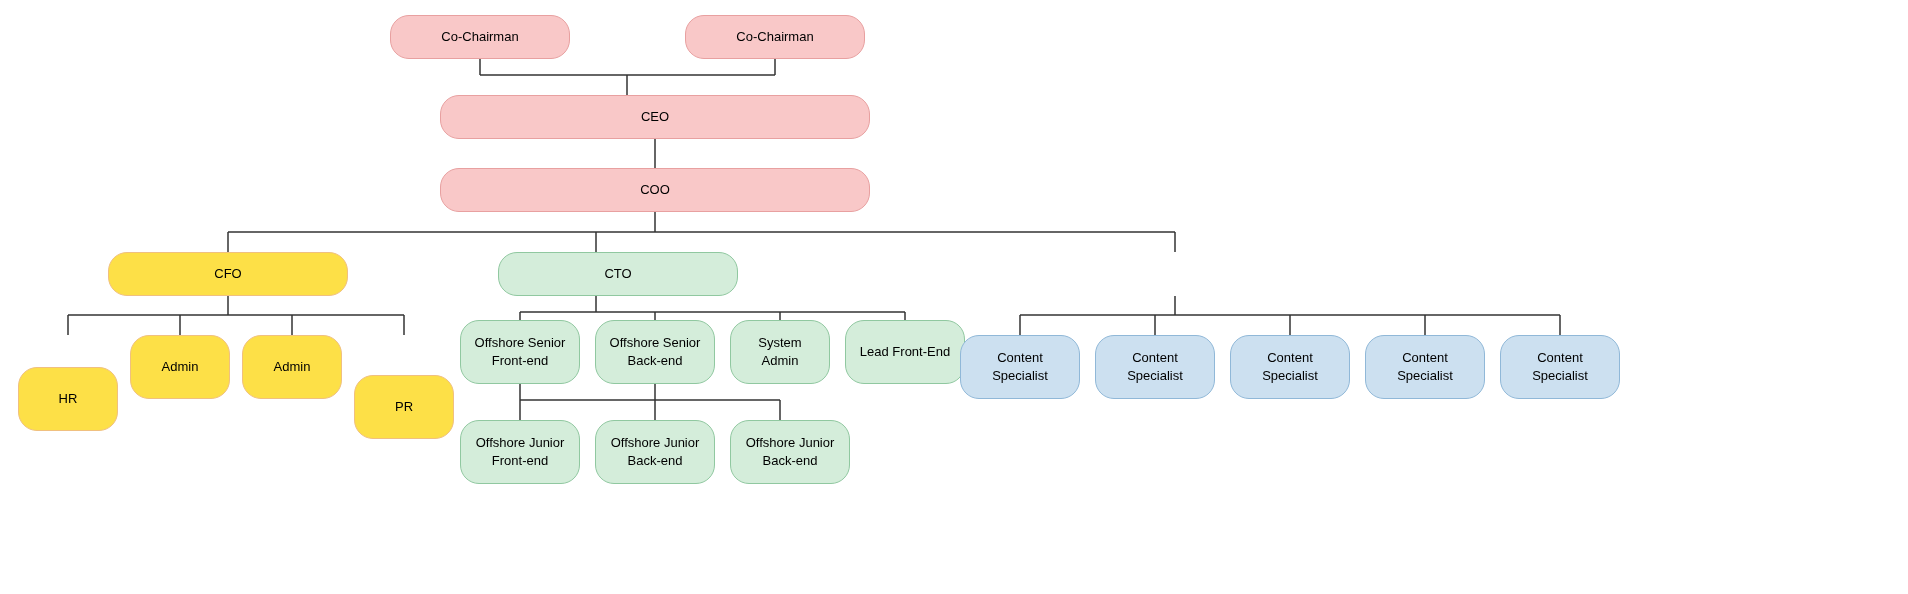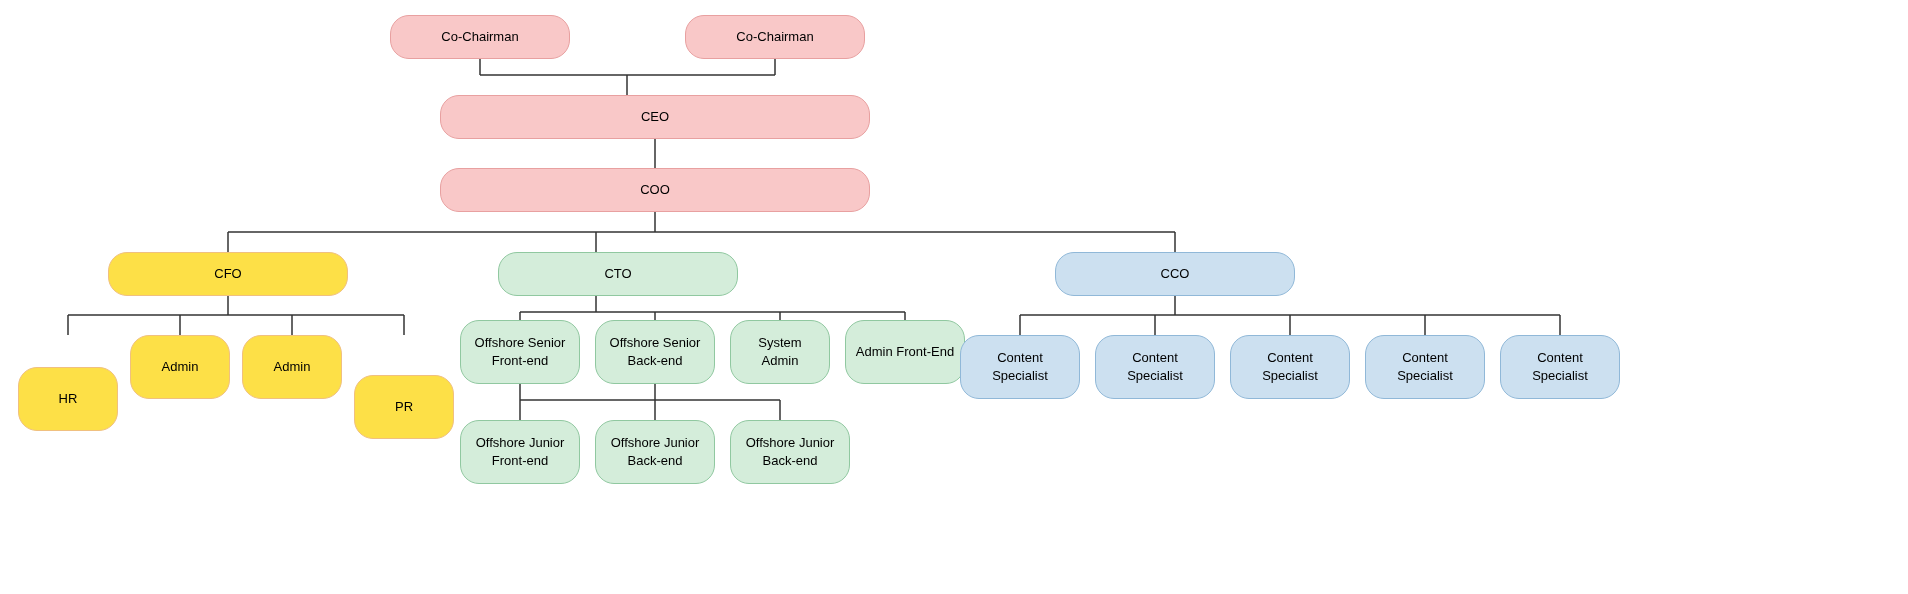--- a/index.html
+++ b/index.html
@@ -108,32 +108,31 @@
     <line x1="1425" y1="315" x2="1425" y2="335"></line>
     <line x1="1560" y1="315" x2="1560" y2="335"></line>
   </svg>
 
 <div class="node node-pink" style="left: 390px; top: 15px; width: 180px; height: 44px; line-height: 1.4; white-space: pre-line;">Co-Chairman</div>
     <div class="node node-pink" style="left: 685px; top: 15px; width: 180px; height: 44px; line-height: 1.4; white-space: pre-line;">Co-Chairman</div>
     <div class="node node-pink" style="left: 440px; top: 95px; width: 430px; height: 44px; line-height: 1.4; white-space: pre-line; text-align: center;">CEO</div>
     <div class="node node-pink" style="left: 440px; top: 168px; width: 430px; height: 44px; line-height: 1.4; white-space: pre-line;">COO</div>
     <div class="node node-orange" style="left: 108px; top: 252px; width: 240px; height: 44px; line-height: 1.4; white-space: pre-line;">CFO</div>
     <div class="node node-green" style="left: 476px; top: 252px; width: 240px; height: 44px; line-height: 1.4; white-space: pre-line; margin-left: 22px;">CTO</div>
-    <div class="node node-blue" style="left: 1055px; top: 252px; width: 240px; height: 44px; line-height: 1.4; white-space: pre-line;">CCO</div>
     <div class="node node-orange" style="left: 18px; top: 335px; width: 100px; height: 64px; line-height: 1.4; white-space: pre-line; margin-top: 32px;">HR</div>
     <div class="node node-orange" style="left: 130px; top: 335px; width: 100px; height: 64px; line-height: 1.4; white-space: pre-line;">Admin</div>
     <div class="node node-orange" style="left: 242px; top: 335px; width: 100px; height: 64px; line-height: 1.4; white-space: pre-line;">Admin</div>
     <div class="node node-orange" style="left: 354px; top: 335px; width: 100px; height: 64px; line-height: 1.4; white-space: pre-line; margin-top: 40px;">PR</div>
     <div class="node node-green" style="left: 460px; top: 320px; width: 120px; height: 64px; line-height: 1.4; white-space: pre-line;">Offshore Senior
 Front-end</div>
     <div class="node node-green" style="left: 595px; top: 320px; width: 120px; height: 64px; line-height: 1.4; white-space: pre-line;">Offshore Senior
 Back-end</div>
     <div class="node node-green" style="left: 730px; top: 320px; width: 100px; height: 64px; line-height: 1.4; white-space: pre-line;">System
 Admin</div>
-    <div class="node node-green" style="left: 845px; top: 320px; width: 120px; height: 64px; line-height: 1.4; white-space: pre-line;">Admin Front-End</div>
+    <div class="node node-green" style="left: 845px; top: 320px; width: 120px; height: 64px; line-height: 1.4; white-space: pre-line;">Lead Front-End</div>
     <div class="node node-green" style="left: 460px; top: 420px; width: 120px; height: 64px; line-height: 1.4; white-space: pre-line;">Offshore Junior
 Front-end</div>
     <div class="node node-green" style="left: 595px; top: 420px; width: 120px; height: 64px; line-height: 1.4; white-space: pre-line;">Offshore Junior
 Back-end</div>
     <div class="node node-green" style="left: 730px; top: 420px; width: 120px; height: 64px; line-height: 1.4; white-space: pre-line;">Offshore Junior
 Back-end</div>
     <div class="node node-blue" style="left: 960px; top: 335px; width: 120px; height: 64px; line-height: 1.4; white-space: pre-line;">Content
 Specialist</div>
     <div class="node node-blue" style="left: 1095px; top: 335px; width: 120px; height: 64px; line-height: 1.4; white-space: pre-line;">Content
 Specialist</div>

